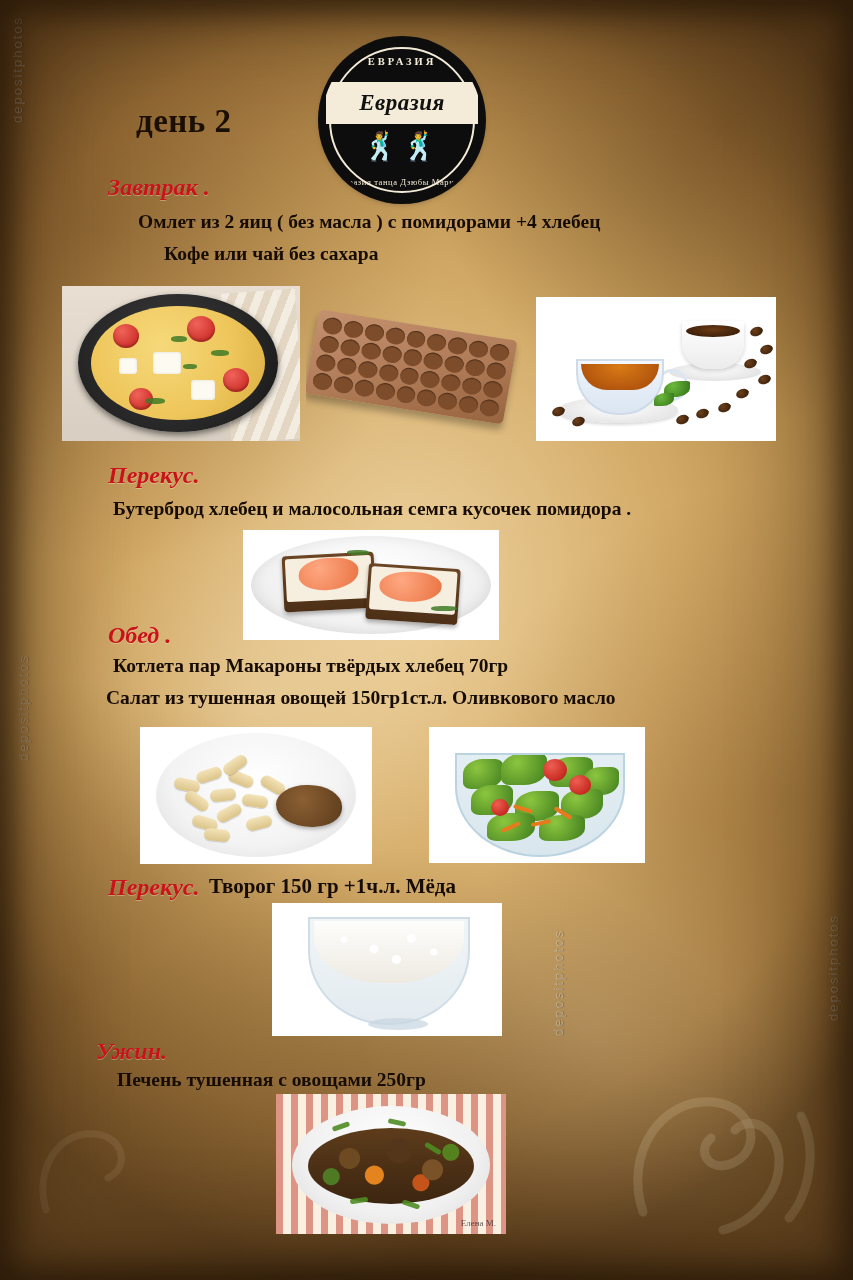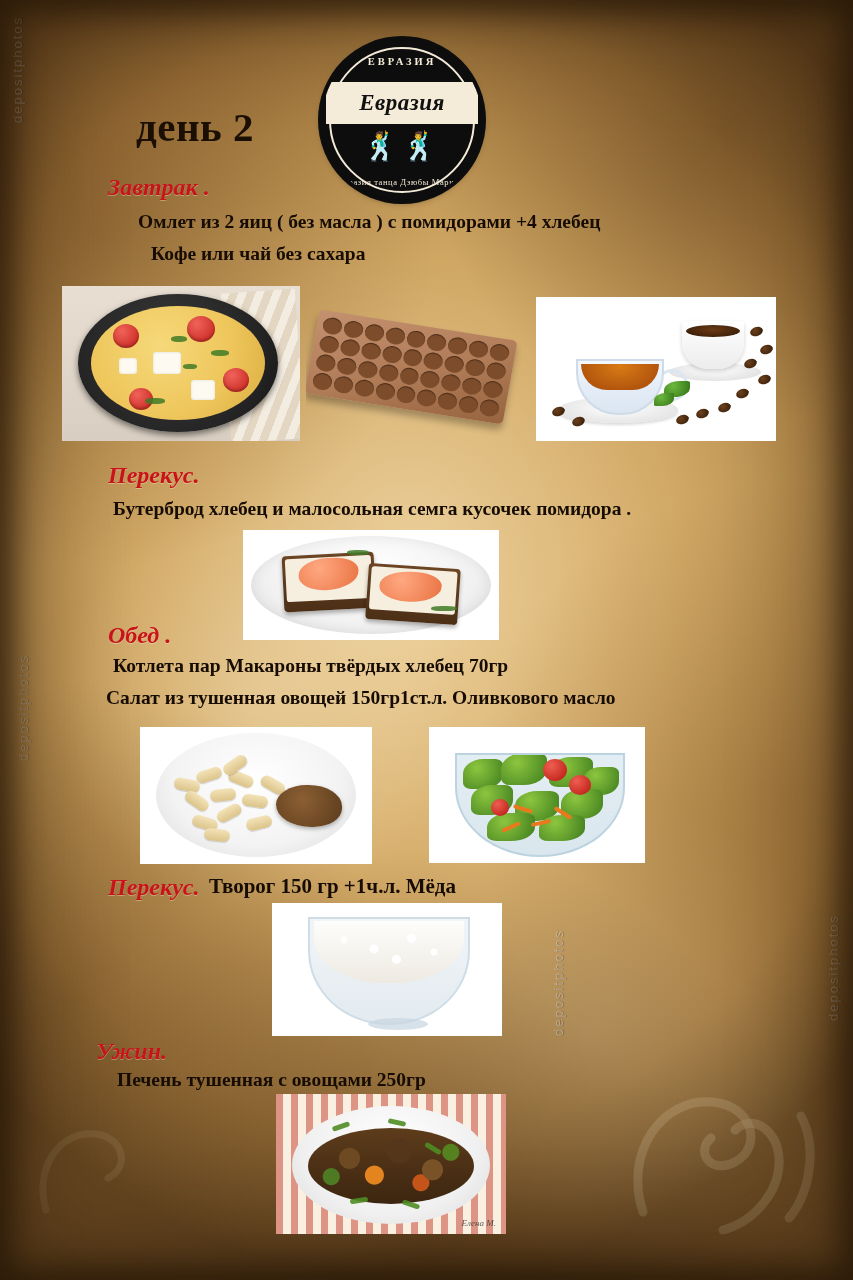--- a/index.html
+++ b/index.html
@@ -76,21 +76,21 @@
   .content {
     position: relative;
     z-index: 3;
     padding: 0;
   }
 
   .day-title {
     position: absolute;
     left: 136px;
     top: 103px;
-    font-size: 41px;
+    font-size: 33px;
     font-weight: bold;
     color: #1b0f04;
     font-family: "Liberation Serif", serif;
     letter-spacing: 0.5px;
   }
 
   
   .logo {
     position: absolute;
     left: 322px;
@@ -489,21 +489,20 @@
     width: 18px; height: 5px;
     border-radius: 3px;
     background: #4f8c23;
     opacity: 0.9;
   }
   .liver-sign {
     position: absolute;
     right: 10px;
     bottom: 6px;
     font-family: "Liberation Serif", serif;
-    font-style: italic;
     font-size: 9px;
     color: #2b2b2b;
     opacity: 0.75;
   }
 </style>
 </head>
 <body>
 
 <div id="page">
 
@@ -534,21 +533,21 @@
       <div class="top-arc">ЕВРАЗИЯ</div>
       <div class="mid-band">
         <span>Евразия</span>
       </div>
       <div class="dancers">🕺🕺</div>
       <div class="bottom-arc">Евразия танца Дзюбы Марины</div>
     </div>
 
     <div class="meal-head" style="left:108px; top:174px;">Завтрак .</div>
     <div class="meal-line" style="left:138px; top:211px;">Омлет из 2 яиц ( без масла )  с помидорами +4 хлебец</div>
-    <div class="meal-line" style="left:151px; top:243px;">Кофе или чай без сахара</div>
+    <div class="meal-line" style="left:164px; top:243px;">Кофе или чай без сахара</div>
 
     <div class="photo ph-omelet">
       <div class="towel"></div>
       <div class="skillet">
         <div class="omelet">
           <div class="tom" style="left:22px; top:18px; width:26px; height:24px;"></div>
           <div class="tom" style="left:96px; top:10px; width:28px; height:26px;"></div>
           <div class="tom" style="left:132px; top:62px; width:26px; height:24px;"></div>
           <div class="tom" style="left:38px; top:82px; width:24px; height:22px;"></div>
           <div class="fet" style="left:62px; top:46px; width:28px; height:22px;"></div>

